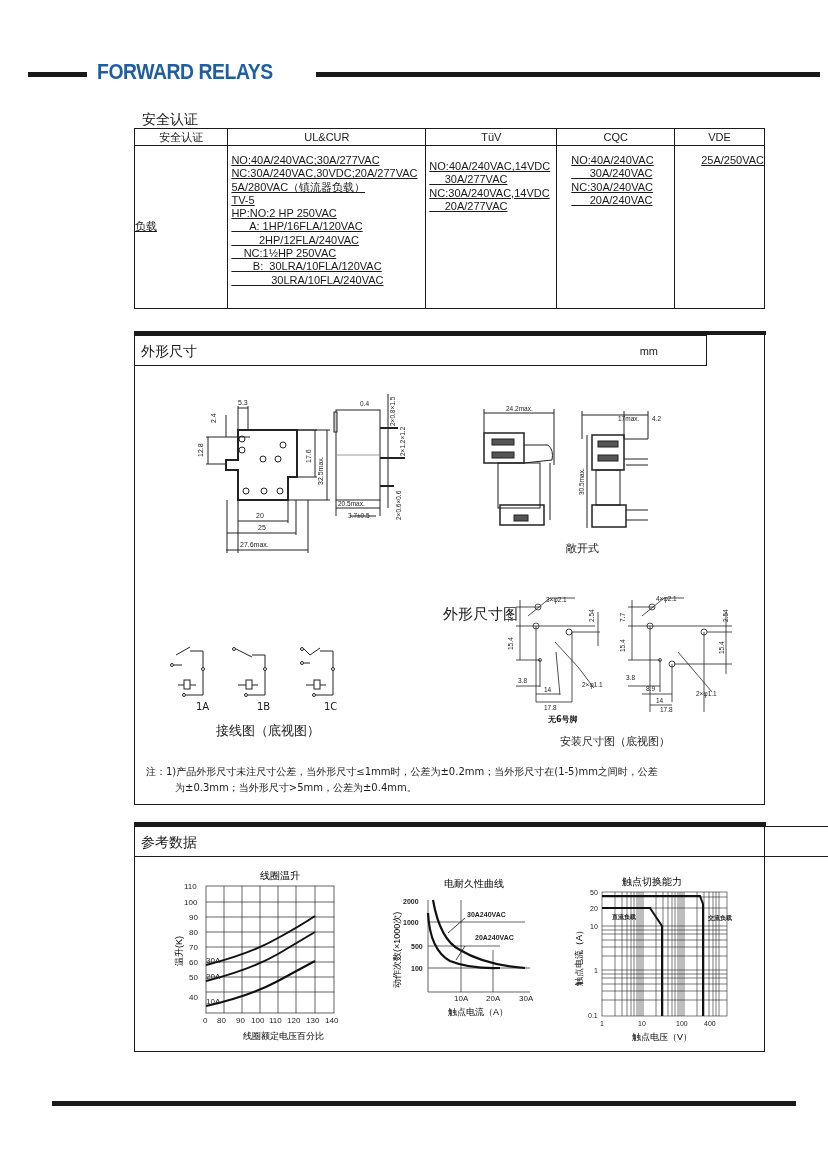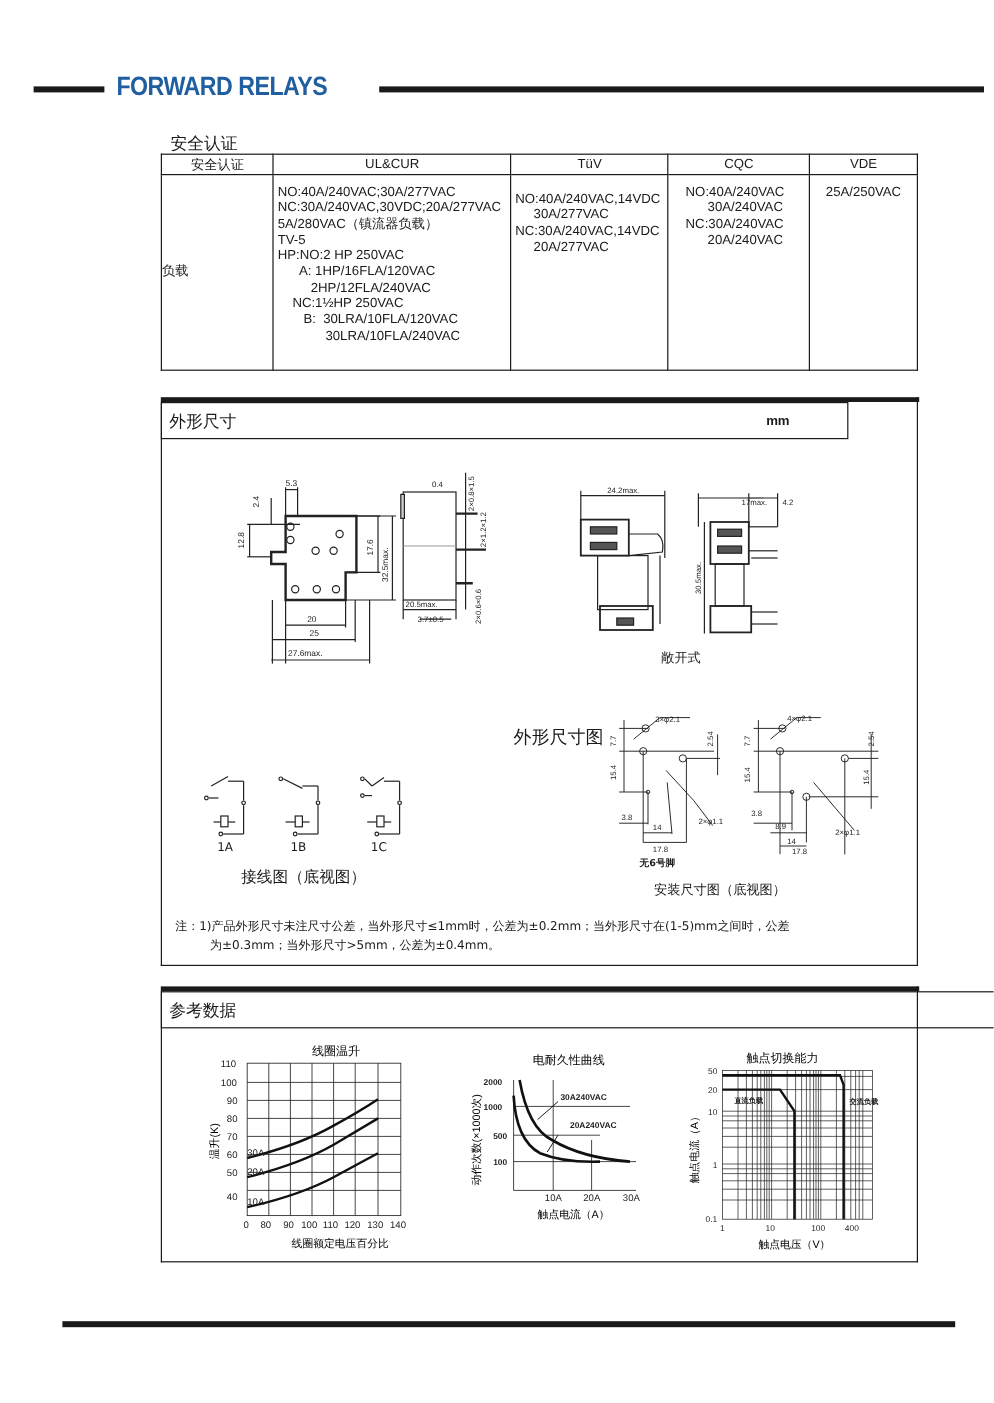--- a/index.html
+++ b/index.html
@@ -5,29 +5,29 @@
   * { box-sizing: border-box; margin: 0; padding: 0; }
   body { width: 828px; height: 1169px; background: #ffffff; position: relative; font-family: "Liberation Sans", "DejaVu Sans", sans-serif; color: #1a1a1a; overflow: hidden; }
   .abs { position: absolute; }
   .hdr-line-left { left: 28px; top: 72px; width: 59px; height: 5px; background: #1a1a1a; }
   .hdr-line-right { left: 316px; top: 72px; width: 504px; height: 5px; background: #1a1a1a; }
   .brand { left: 97px; top: 59px; font-size: 22px; font-weight: bold; color: #1f5fa0; letter-spacing: -0.5px; transform: scaleX(0.88); transform-origin: left; font-family: "Liberation Sans", sans-serif; }
   .sec-title { left: 142px; top: 111px; font-size: 14px; font-family: "DejaVu Sans", sans-serif; }
   table.cert { position: absolute; left: 134px; top: 128px; width: 631px; border-collapse: collapse; font-size: 11px; }
   table.cert th, table.cert td { border: 1px solid #1a1a1a; vertical-align: top; }
   table.cert th { font-weight: normal; height: 17px; font-size: 11px; text-align: center; vertical-align: middle; }
-  table.cert td { height: 163px; padding-top: 8px; line-height: 13.3px; }
+  table.cert td { height: 163px; padding-top: 8px; line-height: 13.3px; text-decoration: underline; }
   table.cert td.mid { vertical-align: middle; text-align: left; padding-top: 0; }
   .pre { white-space: pre; }
   .panel { position: absolute; left: 134px; width: 631px; border: 1px solid #1a1a1a; border-top: none; }
   .panel-bar { position: absolute; left: 0; top: 0; width: 631px; height: 4px; background: #1a1a1a; }
   .panel-head { position: absolute; left: 0; top: 4px; width: 631px; height: 31px; border-top: 1px solid #1a1a1a; border-bottom: 1px solid #1a1a1a; border-left: 1px solid #1a1a1a; border-right: 1px solid #1a1a1a; }
   .panel-head span { position: absolute; left: 6px; top: 7px; font-size: 14px; font-family: "DejaVu Sans", sans-serif; }
-  .mm { position: absolute; right: 48px; top: 9px; font-size: 11px; font-weight: bold; }
-  .label { position: absolute; font-size: 10px; white-space: nowrap; font-family: "DejaVu Sans", sans-serif; }
+  .mm { position: absolute; right: 48px; top: 9px; font-size: 11px; font-weight: normal; }
+  .label { position: absolute; font-size: 10px; white-space: nowrap; font-family: "DejaVu Sans", sans-serif; margin-left: 15px; }
   .note { position: absolute; left: 146px; font-size: 10px; font-family: "DejaVu Sans", sans-serif; white-space: nowrap; }
   .footer-line { left: 52px; top: 1101px; width: 744px; height: 5px; background: #1a1a1a; }
   svg text { font-family: "Liberation Sans", sans-serif; }
 </style>
 </head>
 <body>
 
 <div class="abs hdr-line-left"></div>
 <div class="abs brand">FORWARD RELAYS</div>
 <div class="abs hdr-line-right"></div>
@@ -57,21 +57,21 @@
        B:  30LRA/10FLA/120VAC
              30LRA/10FLA/240VAC</td>
       <td class="pre" style="padding-left:3px;padding-top:14px">NO:40A/240VAC,14VDC
      30A/277VAC
 NC:30A/240VAC,14VDC
      20A/277VAC</td>
       <td class="pre" style="padding-left:14px">NO:40A/240VAC
       30A/240VAC
 NC:30A/240VAC
       20A/240VAC</td>
-      <td style="text-align:center">25A/250VAC</td>
+      <td style="text-align:right">25A/250VAC</td>
     </tr>
   </tbody>
 </table>
 
 <div class="panel" style="top:331px;height:474px">
   <div class="panel-bar"></div>
   <div class="panel-head" style="left:-1px;width:573px">
     <span>外形尺寸</span>
     <div class="mm">mm</div>
   </div>

